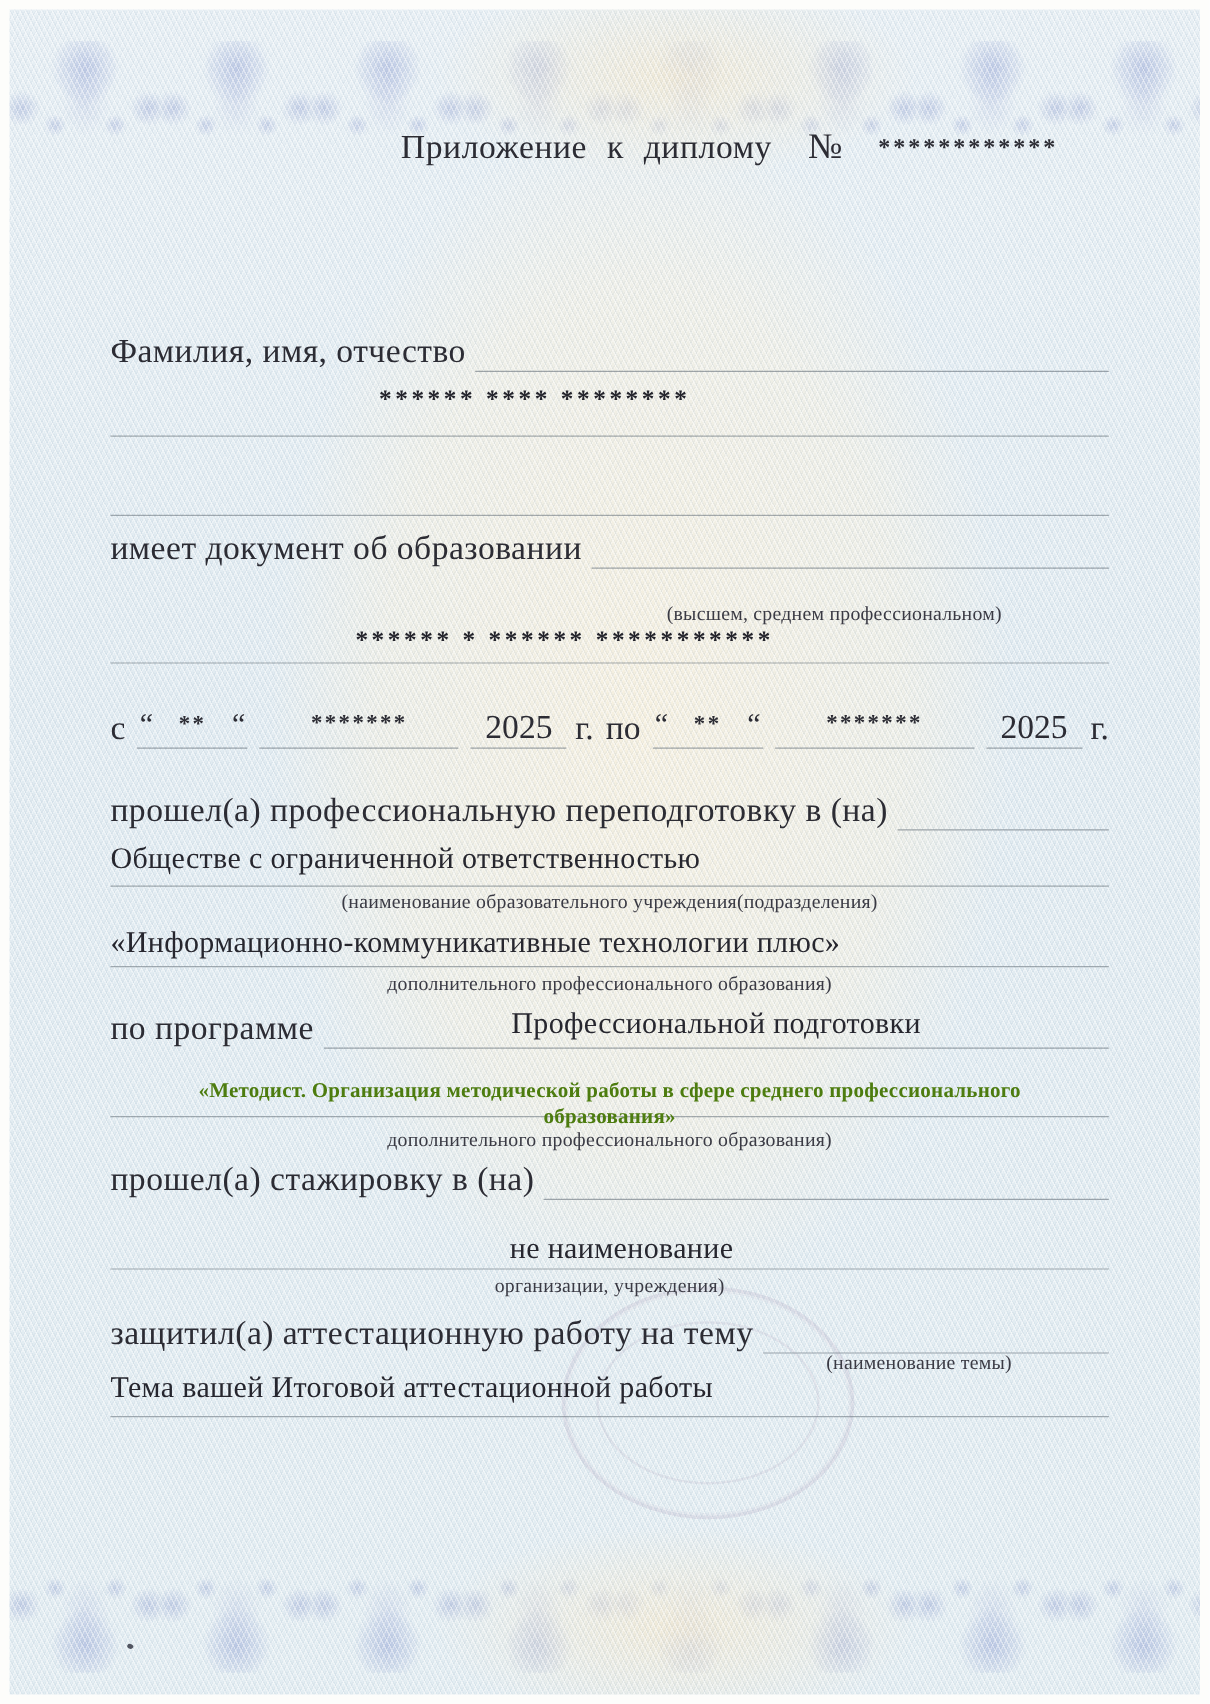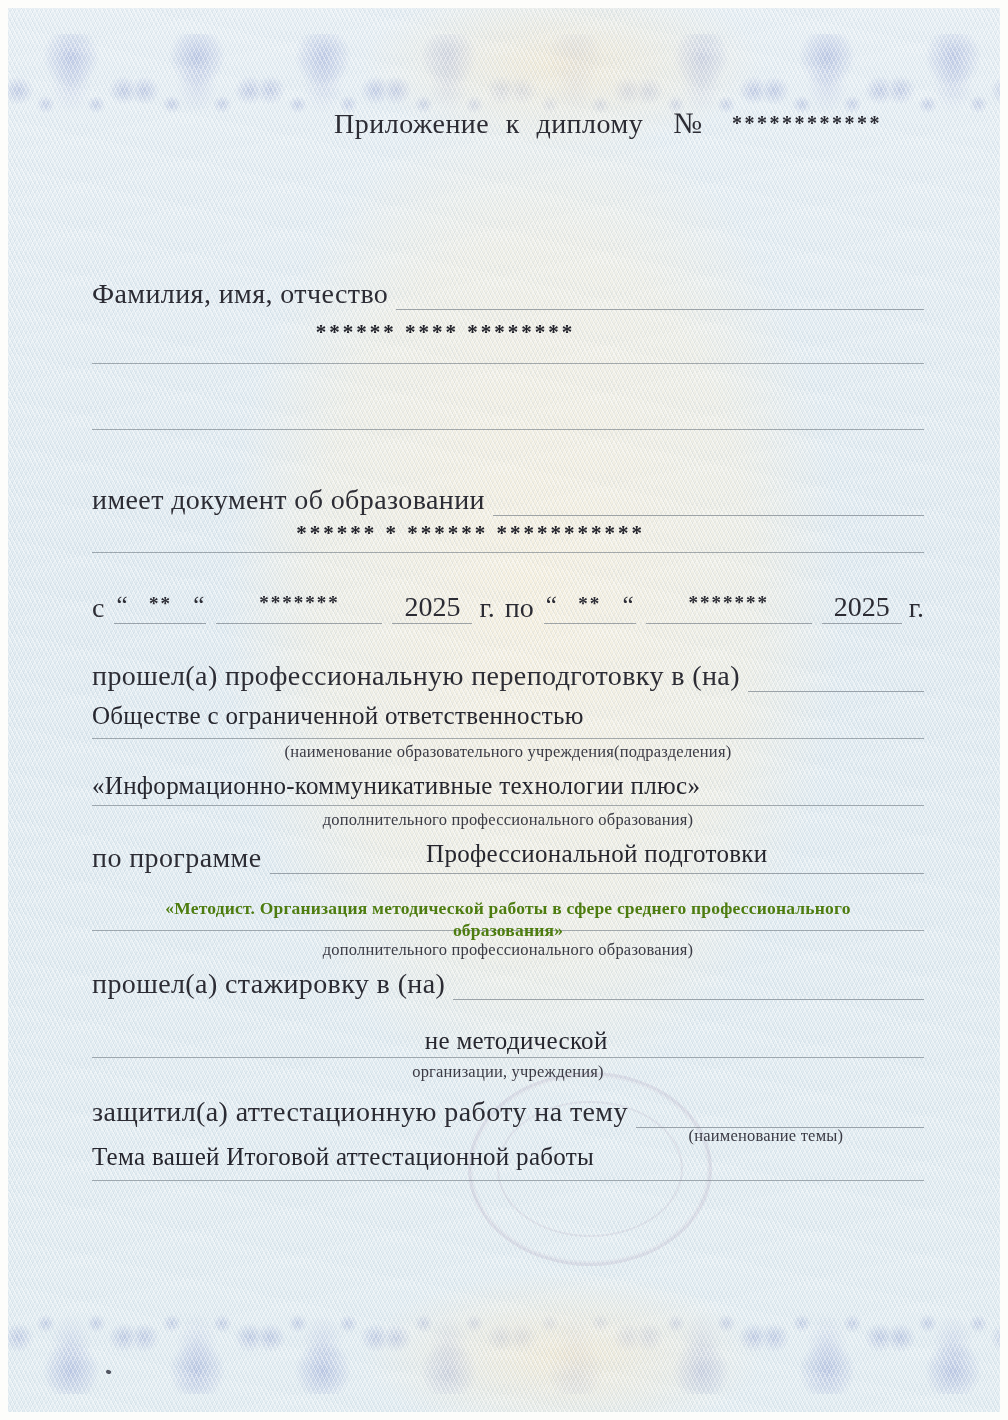--- a/index.html
+++ b/index.html
@@ -111,24 +111,25 @@
   </div>
 
   <div class="row flexrow" style="top:276px;height:34px;">
     <span class="lbl">Фамилия, имя, отчество</span>
     <span class="fill"></span>
   </div>
   <div class="row stars" style="top:320px;left:0;width:85%;">****** **** ********</div>
   <div class="rule" style="top:363px;"></div>
   <div class="rule" style="top:429px;"></div>
 
-  <div class="row flexrow" style="top:480px;height:36px;">
+  <div class="row flexrow" style="top:438px;height:36px;">
     <span class="lbl">имеет документ об образовании</span>
     <span class="fill"></span>
   </div>
+  <div class="row caption" style="top:502px;left:45%;right:0;">(высшем, среднем профессиональном)</div>
   <div class="row stars" style="top:521px;left:0;width:91%;">****** * ****** ***********</div>
   <div class="rule" style="top:552px;"></div>
 
   <div class="row daterow" style="top:584px;height:40px;">
     <span>с</span>
     <span class="dgrp day" style="margin-left:10px;">
       <span class="q">“</span>
       <span class="dday">**</span>
       <span class="q">“</span>
     </span>
@@ -173,21 +174,21 @@
   </div>
   <div class="rule" style="top:930px;"></div>
   <div class="row small-serif" style="top:897px;z-index:4;">«Методист. Организация методической работы в сфере среднего профессионального</div>
   <div class="row small-serif" style="top:919px;z-index:4;">образования»</div>
   <div class="row caption" style="top:940px;">дополнительного профессионального образования)</div>
 
   <div class="row flexrow" style="top:964px;height:36px;align-items:flex-end;">
     <span class="lbl">прошел(а) стажировку в (на)</span>
     <span class="fill"></span>
   </div>
-  <div class="row value" style="top:1027px;left:40%;width:60%;">не методической</div>
+  <div class="row value" style="top:1027px;left:40%;width:60%;">не наименование</div>
   <div class="rule" style="top:1057px;"></div>
   <div class="row caption" style="top:1062px;">организации, учреждения)</div>
 
   <div class="row flexrow" style="top:1090px;height:38px;align-items:flex-end;">
     <span class="lbl">защитил(а) аттестационную работу на тему</span>
     <span class="fill"></span>
   </div>
   <div class="row caption" style="top:1126px;left:62%;right:0;">(наименование темы)</div>
   <div class="row value" style="top:1143px;">Тема вашей Итоговой аттестационной работы</div>
   <div class="rule" style="top:1180px;"></div>

